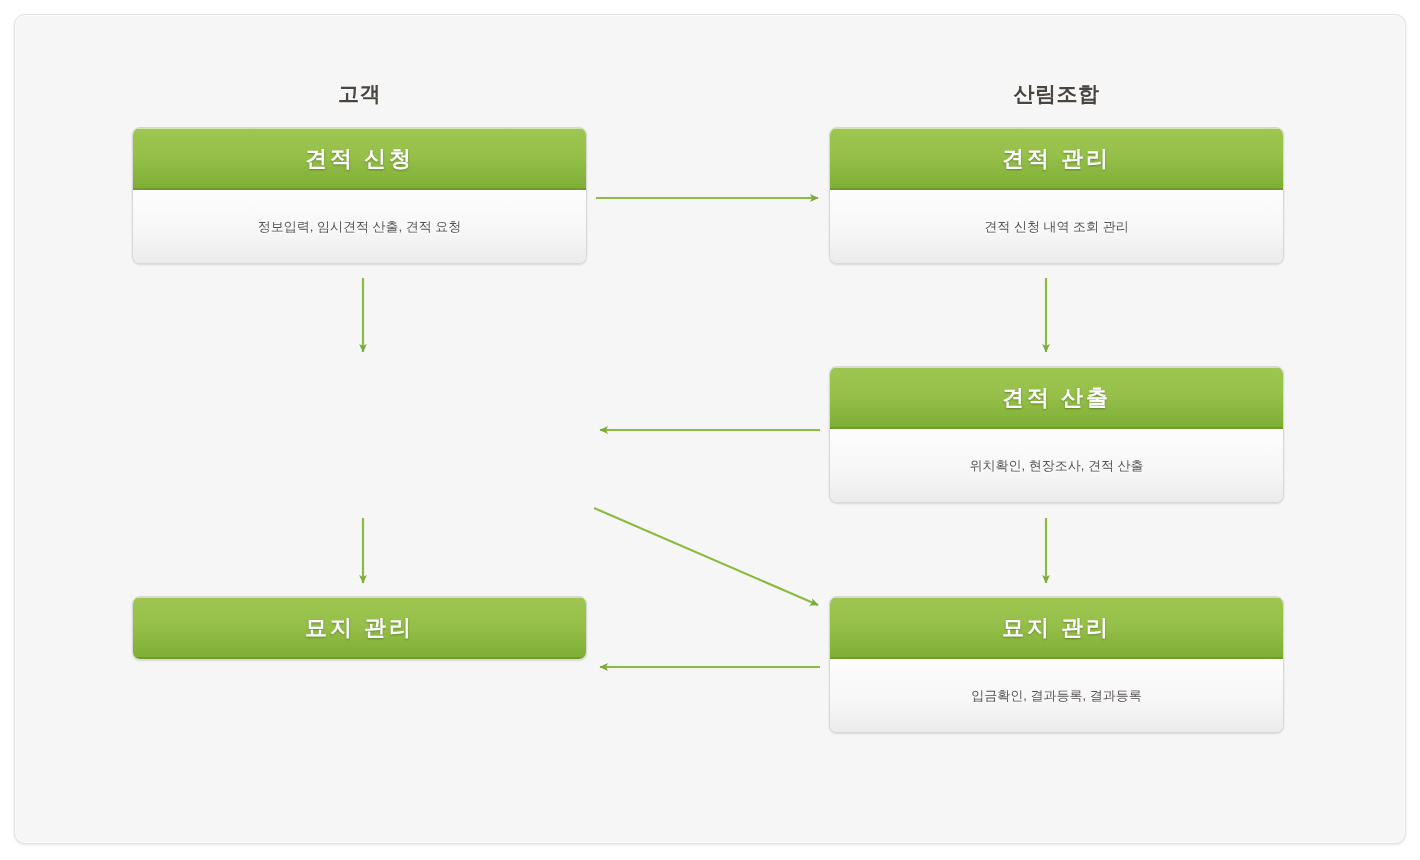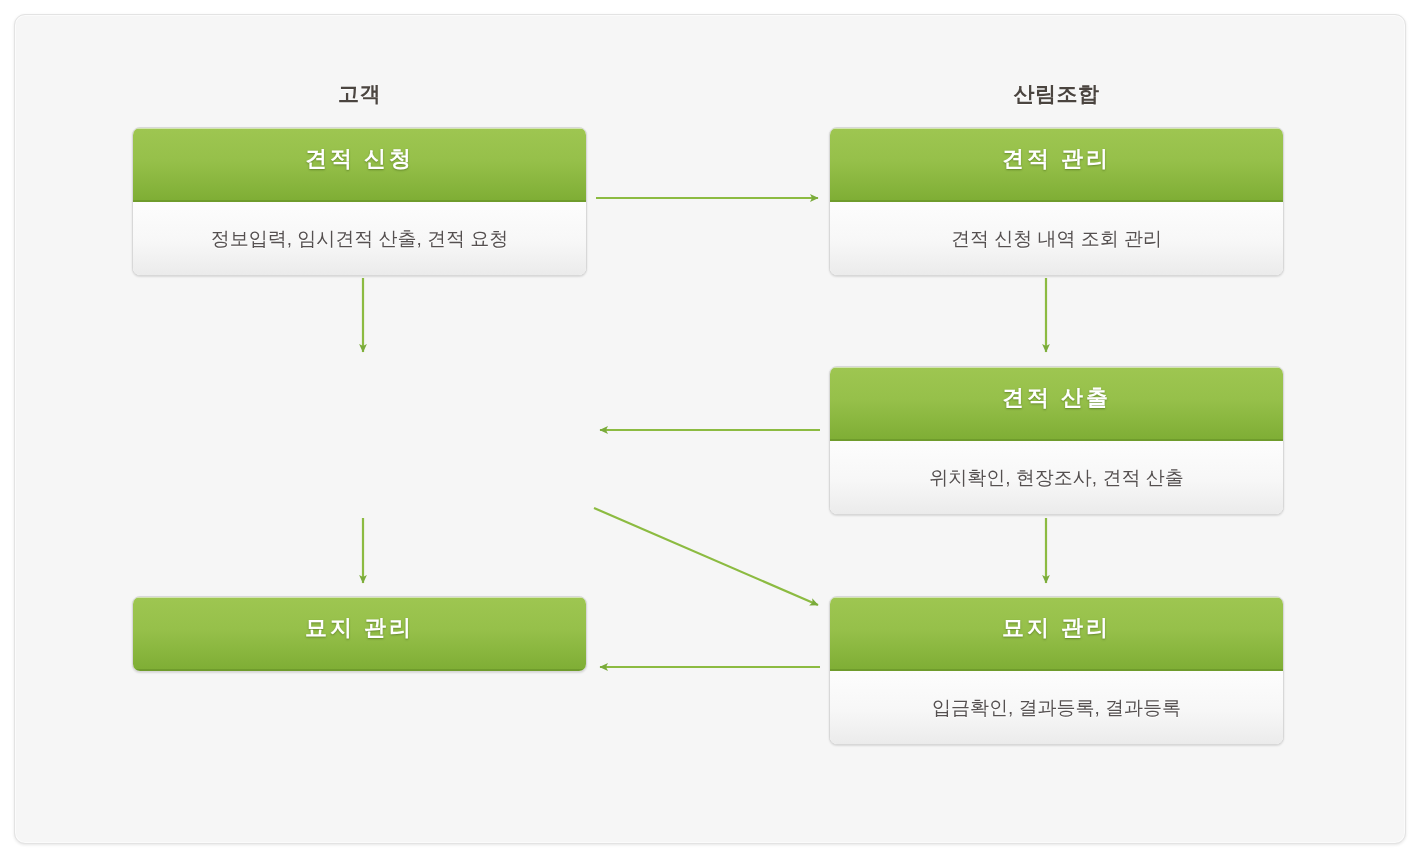--- a/index.html
+++ b/index.html
@@ -51,39 +51,39 @@
     position: absolute;
     width: 455px;
     border-radius: 8px;
     background: #fdfdfd;
     border: 1px solid #d8d8d8;
     box-shadow: 0 1px 2px rgba(0,0,0,0.12);
     overflow: hidden;
   }
 
   .box-head {
-    height: 74px;
+    height: 62px;
     line-height: 62px;
     text-align: center;
     font-size: 22px;
     font-weight: bold;
     color: #ffffff;
     letter-spacing: 3px;
     background: linear-gradient(to bottom, #9ec651 0%, #96c04a 45%, #7fae35 100%);
     border-bottom: 2px solid #6f9c2c;
     box-shadow: 0 1px 0 rgba(255,255,255,0.55) inset;
     text-shadow: 0 1px 2px rgba(60,90,20,0.55);
     white-space: nowrap;
   }
 
   .box-body {
     height: 73px;
     line-height: 73px;
     text-align: center;
-    font-size: 19px;
+    font-size: 13px;
     color: #555050;
     background: linear-gradient(to bottom, #fdfdfd 0%, #f7f7f7 55%, #ebebeb 100%);
     text-shadow: 0 1px 0 #ffffff;
     white-space: nowrap;
   }
 
   
   .box.c1r1 { left: 132px; top: 127px; }
   .box.c2r1 { left: 829px; top: 127px; }
   .box.c1r2 { left: 132px; top: 366px; }

